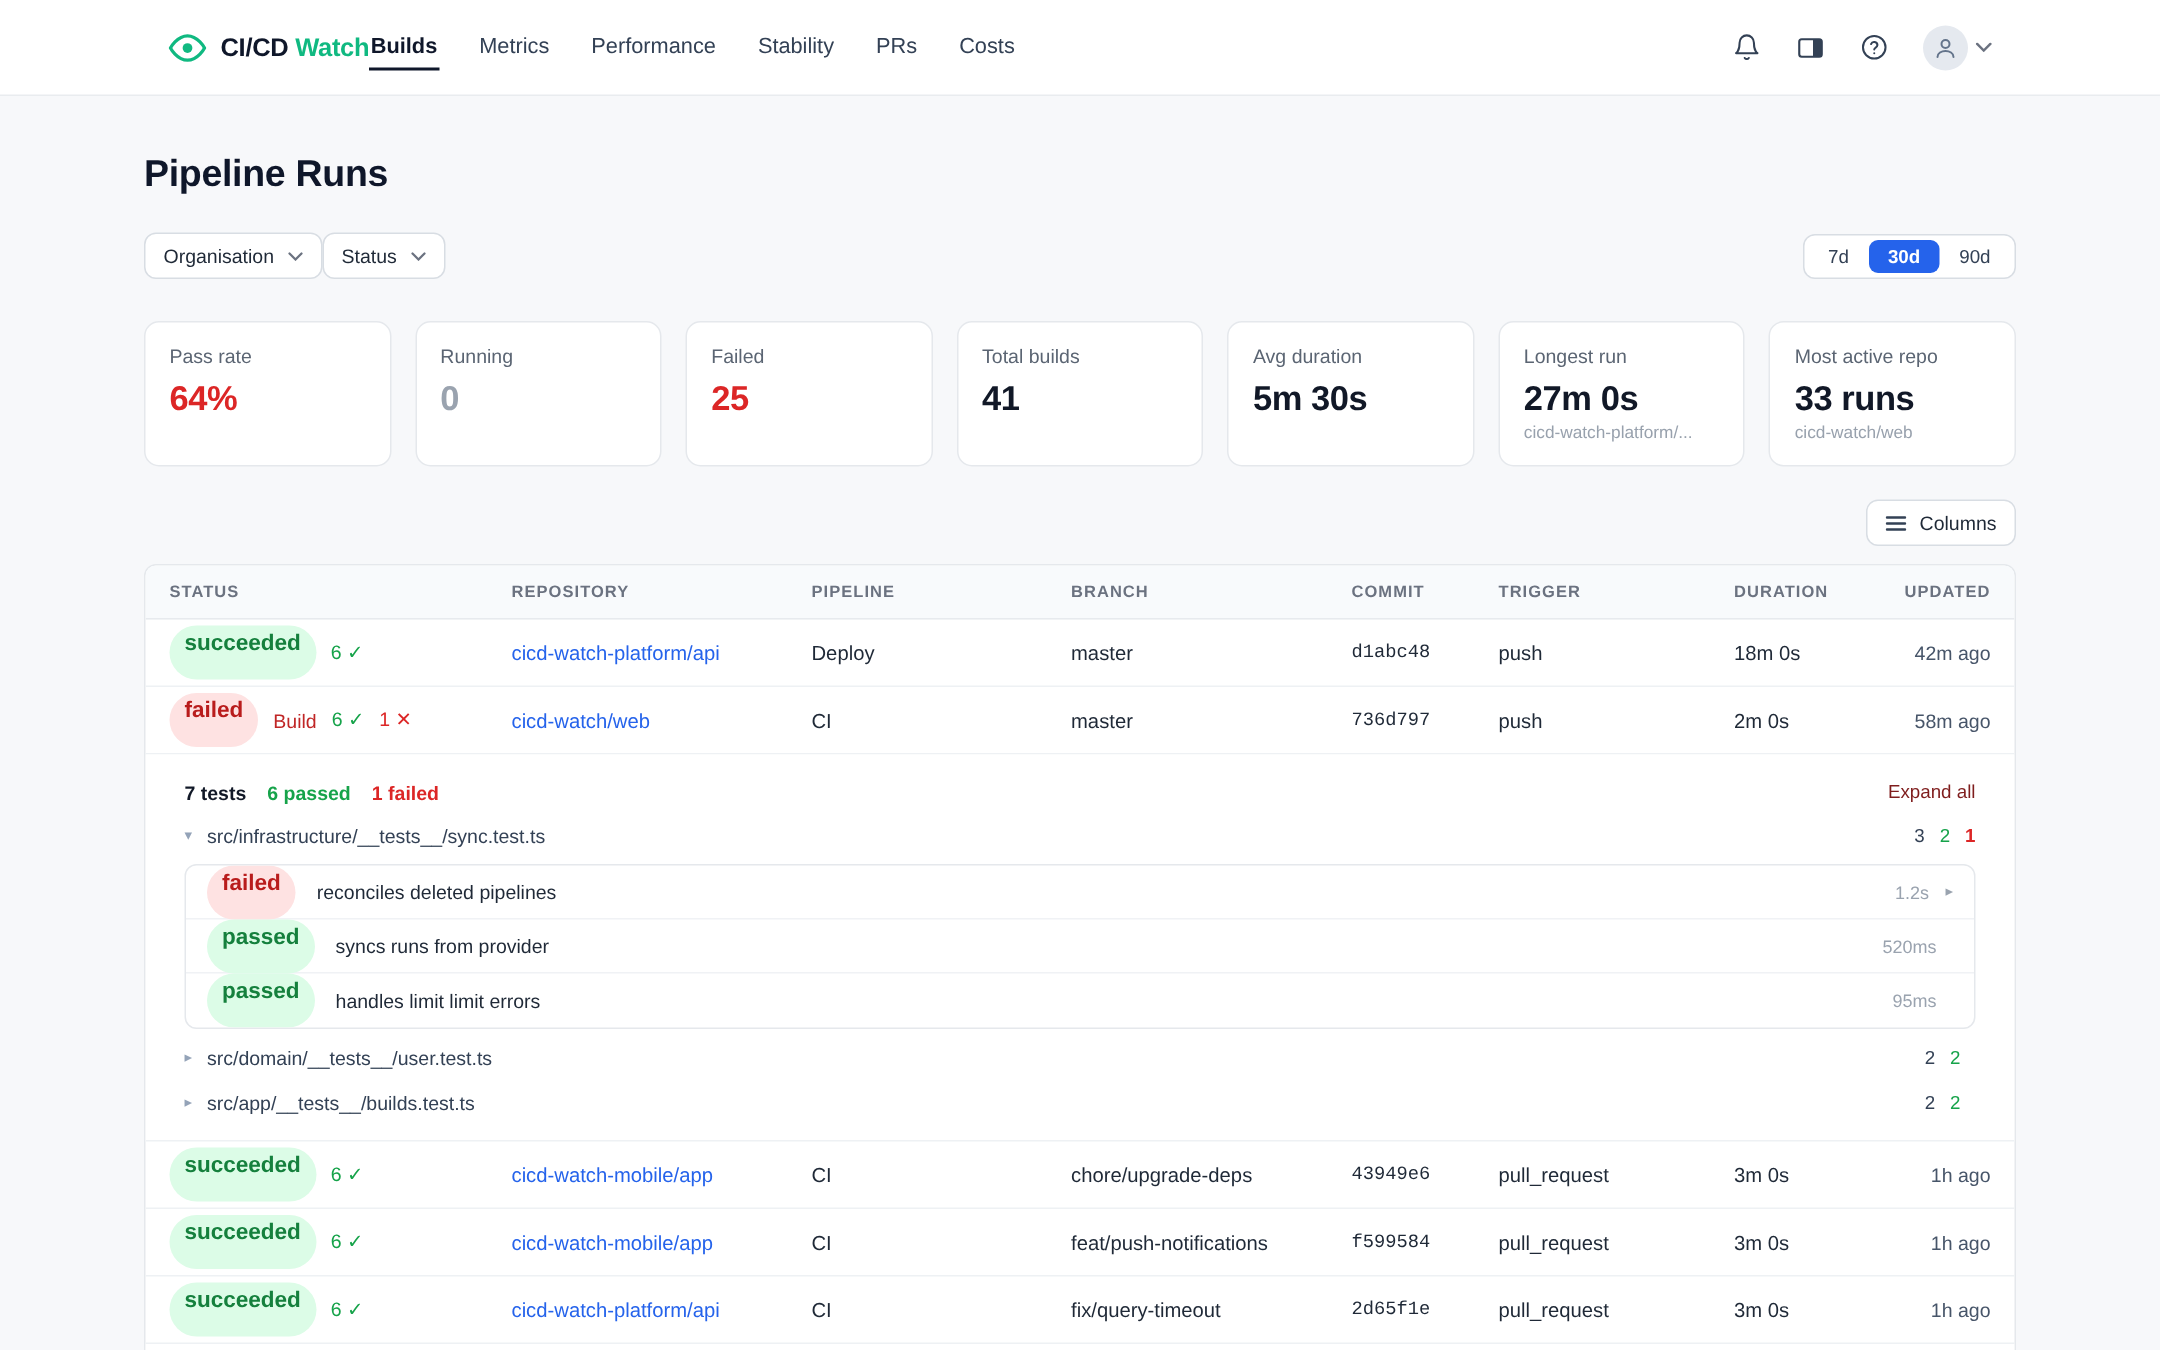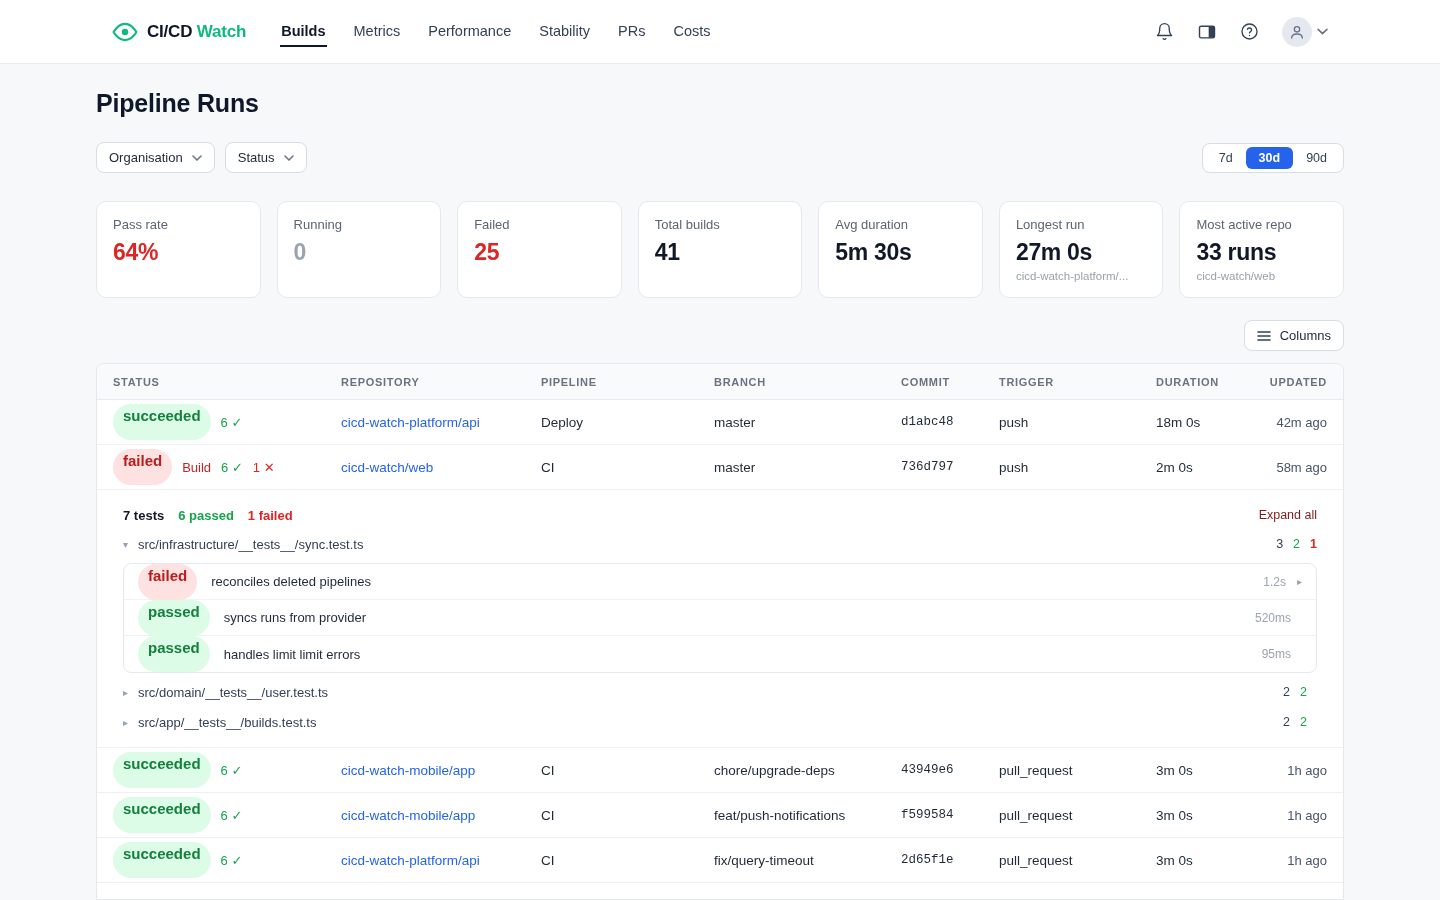--- a/index.html
+++ b/index.html
@@ -12,34 +12,34 @@
 
   
   .header {
     height: 64px; background: #fff; border-bottom: 1px solid #e9ecef;
     display: flex; align-items: center; padding: 0 112px;
   }
   .brand { display: flex; align-items: center; gap: 9px; cursor: pointer; }
   .brand-text { font-size: 17px; font-weight: 700; letter-spacing: -0.2px; }
   .brand-primary { color: #0f172a; }
   .brand-secondary { color: #10b981; }
-  .nav { display: flex; align-items: flex-start; gap: 26px; margin-left: 34px; }
+  .nav { display: flex; align-items: flex-start; gap: 26px; }
   .nav-item { font-size: 14.5px; color: #334155; cursor: pointer; padding: 6px 1px; border-bottom: 2px solid transparent; }
   .nav-item.active { color: #0f172a; font-weight: 700; border-bottom-color: #0f172a; }
   .header-right { margin-left: auto; display: flex; align-items: center; gap: 23px; }
   .icon-btn { display: flex; align-items: center; justify-content: center; cursor: pointer; }
   .avatar-group { display: flex; align-items: center; gap: 5px; cursor: pointer; }
   .avatar { width: 30px; height: 30px; border-radius: 50%; background: #e5e9ef; display: flex; align-items: center; justify-content: center; }
 
   
   .main { padding: 0 96px; }
-  .page-title { font-size: 25px; font-weight: 700; margin: 25px 0 0; letter-spacing: -0.2px; }
+  .page-title { font-size: 25px; font-weight: 700; margin: 38px 0 0; letter-spacing: -0.2px; }
 
   .toolbar { display: flex; justify-content: space-between; align-items: center; margin-top: 24px; }
-  .filters { display: flex; gap: 10px; }
+  .filters { display: flex; }
   .chip-btn {
     display: inline-flex; align-items: center; gap: 9px; background: #fff;
     border: 1px solid #d8dde3; border-radius: 8px; padding: 7px 12px;
     font-size: 13px; color: #1f2937; cursor: pointer;
   }
   .range { display: inline-flex; background: #fff; border: 1px solid #d8dde3; border-radius: 8px; padding: 3px; }
   .range-opt { padding: 4px 13px; font-size: 12.5px; border-radius: 6px; color: #334155; cursor: pointer; }
   .range-opt.active { background: #2563eb; color: #fff; font-weight: 700; }
 
   

